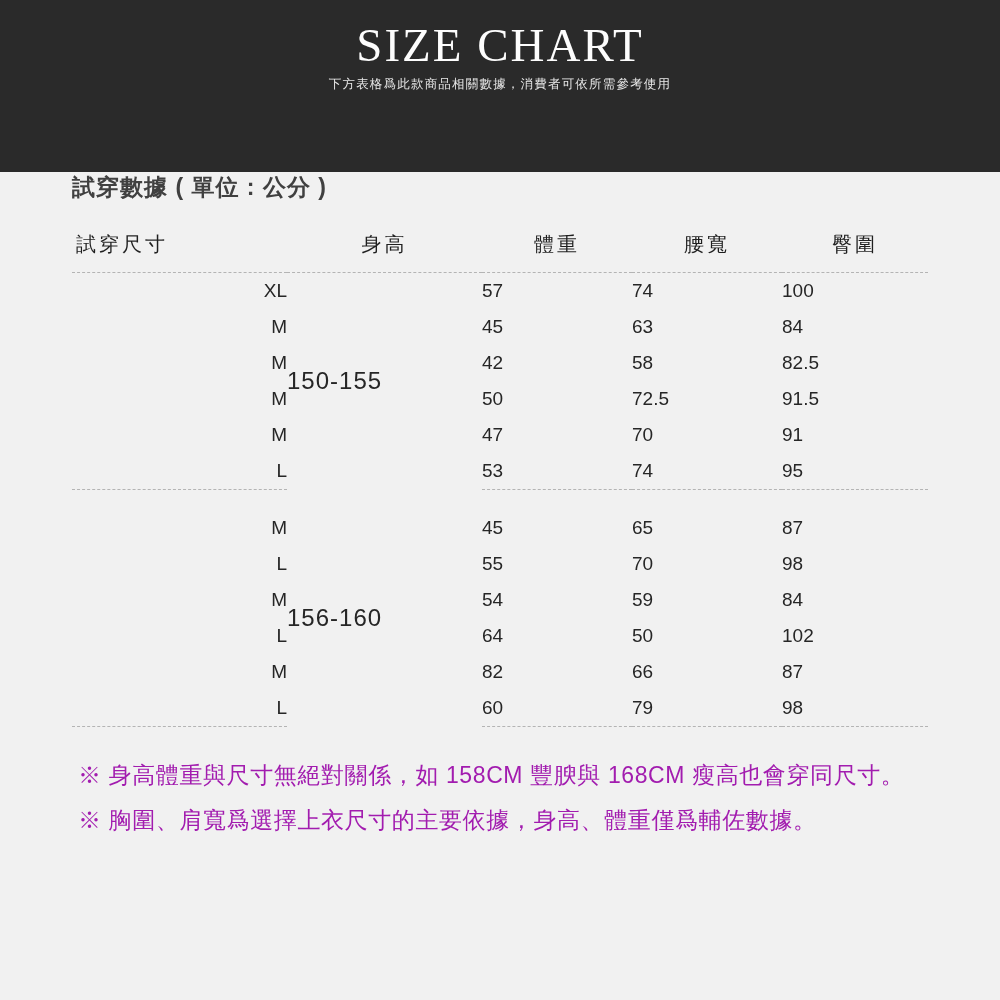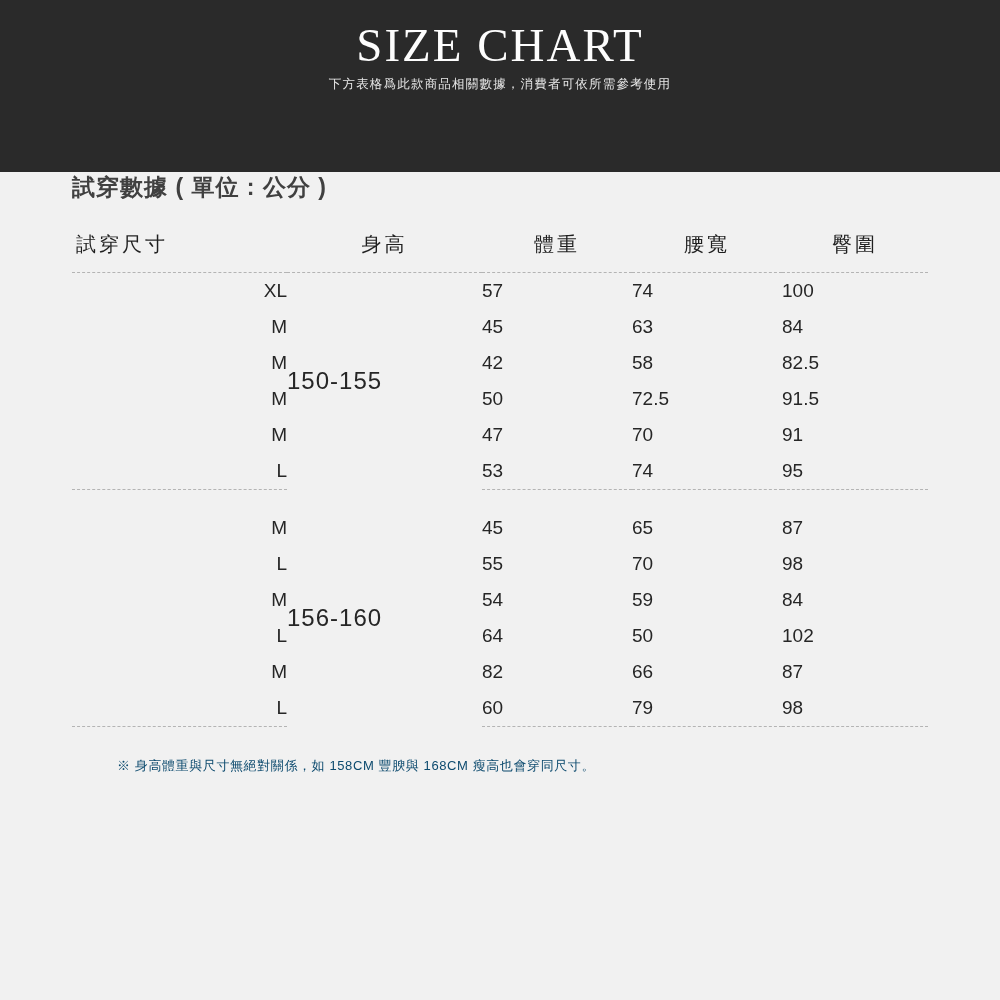--- a/index.html
+++ b/index.html
@@ -109,25 +109,24 @@
   tr.group-end td {
     border-bottom: 1px dashed #b4b4b4;
   }
   tbody.group-spacer td { height: 20px; }
 
   .footnotes {
     margin-top: 26px;
     padding-left: 6px;
   }
   .footnote {
-    font-size: 13px;
+    font-size: 23px;
     letter-spacing: 0.6px;
-    color: #0c4a6e;
+    color: #a21caf;
     line-height: 1.95;
-    margin-left: 39px;
   }
 </style>
 </head>
 <body>
 
 <div class="page">
 
   <div class="header">
     <div class="header-title">SIZE CHART</div>
     <div class="header-note">下方表格爲此款商品相關數據，消費者可依所需參考使用</div>
@@ -237,16 +236,17 @@
           <td class="sz">L</td>
           <td>60</td>
           <td>79</td>
           <td>98</td>
         </tr>
       </tbody>
     </table>
 
     <div class="footnotes">
       <div class="footnote">※ 身高體重與尺寸無絕對關係，如 158CM 豐腴與 168CM 瘦高也會穿同尺寸。</div>
+      <div class="footnote">※ 胸圍、肩寬爲選擇上衣尺寸的主要依據，身高、體重僅爲輔佐數據。</div>
     </div>
 
   </div>
 </div>
 
 </body></html>

